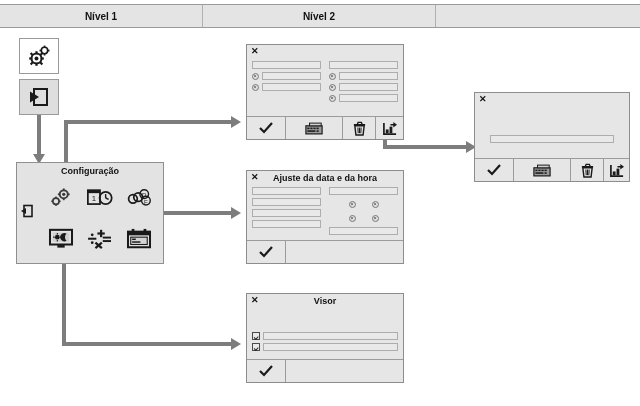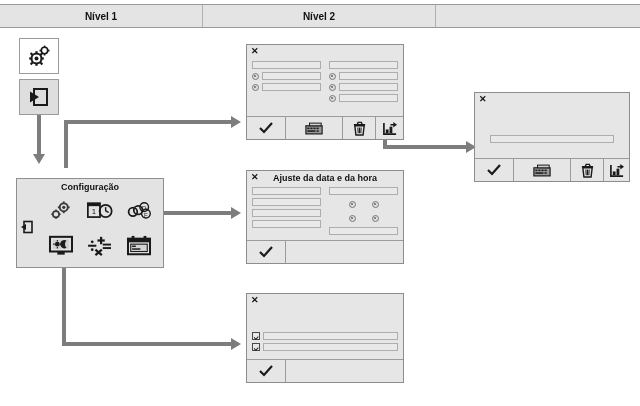--- a/index.html
+++ b/index.html
@@ -142,21 +142,21 @@
 <div class="arrow" style="left:231px;top:207px;"></div>
 
 <div class="conn" style="left:62px;top:258px;width:4px;height:88px;"></div>
 <div class="conn" style="left:62px;top:342px;width:170px;height:4px;"></div>
 <div class="arrow" style="left:231px;top:338px;"></div>
 
 <div class="conn" style="left:383px;top:133px;width:4px;height:16px;"></div>
 <div class="conn" style="left:383px;top:145px;width:84px;height:4px;"></div>
 <div class="arrow" style="left:466px;top:141px;"></div>
 
-<div class="panel" style="left:16px;top:178px;width:148px;height:90px;">
+<div class="panel" style="left:16px;top:162px;width:148px;height:102px;">
   <div class="cfgtitle">Configuração</div>
 
   <div class="cfgexit">
     <svg width="14" height="14" viewBox="0 0 14 14">
       <rect x="4" y="1.5" width="8" height="11" fill="none" stroke="#1a1a1a" stroke-width="1.6"></rect>
       <polygon points="1,7 6,4 6,10" fill="#1a1a1a"></polygon>
     </svg>
   </div>
 
   <div class="cfggrid">
@@ -468,20 +468,21 @@
           </svg>
       </span>
     </div>
     <div class="bspacer"></div>
   </div>
 </div>
 
 <div class="dlg" style="left:246px;top:293px;width:158px;height:90px;">
   <div class="dlg-title">
     <span class="xbtn">✕</span>
+    <span class="ttxt">Visor</span>
   </div>
   <div class="dlg-body">
     <div style="padding-top:22px;">
       <div class="frow">
         <span class="chk"></span>
         <div class="fbar"></div>
       </div>
       <div class="frow">
         <span class="chk"></span>
         <div class="fbar"></div>

